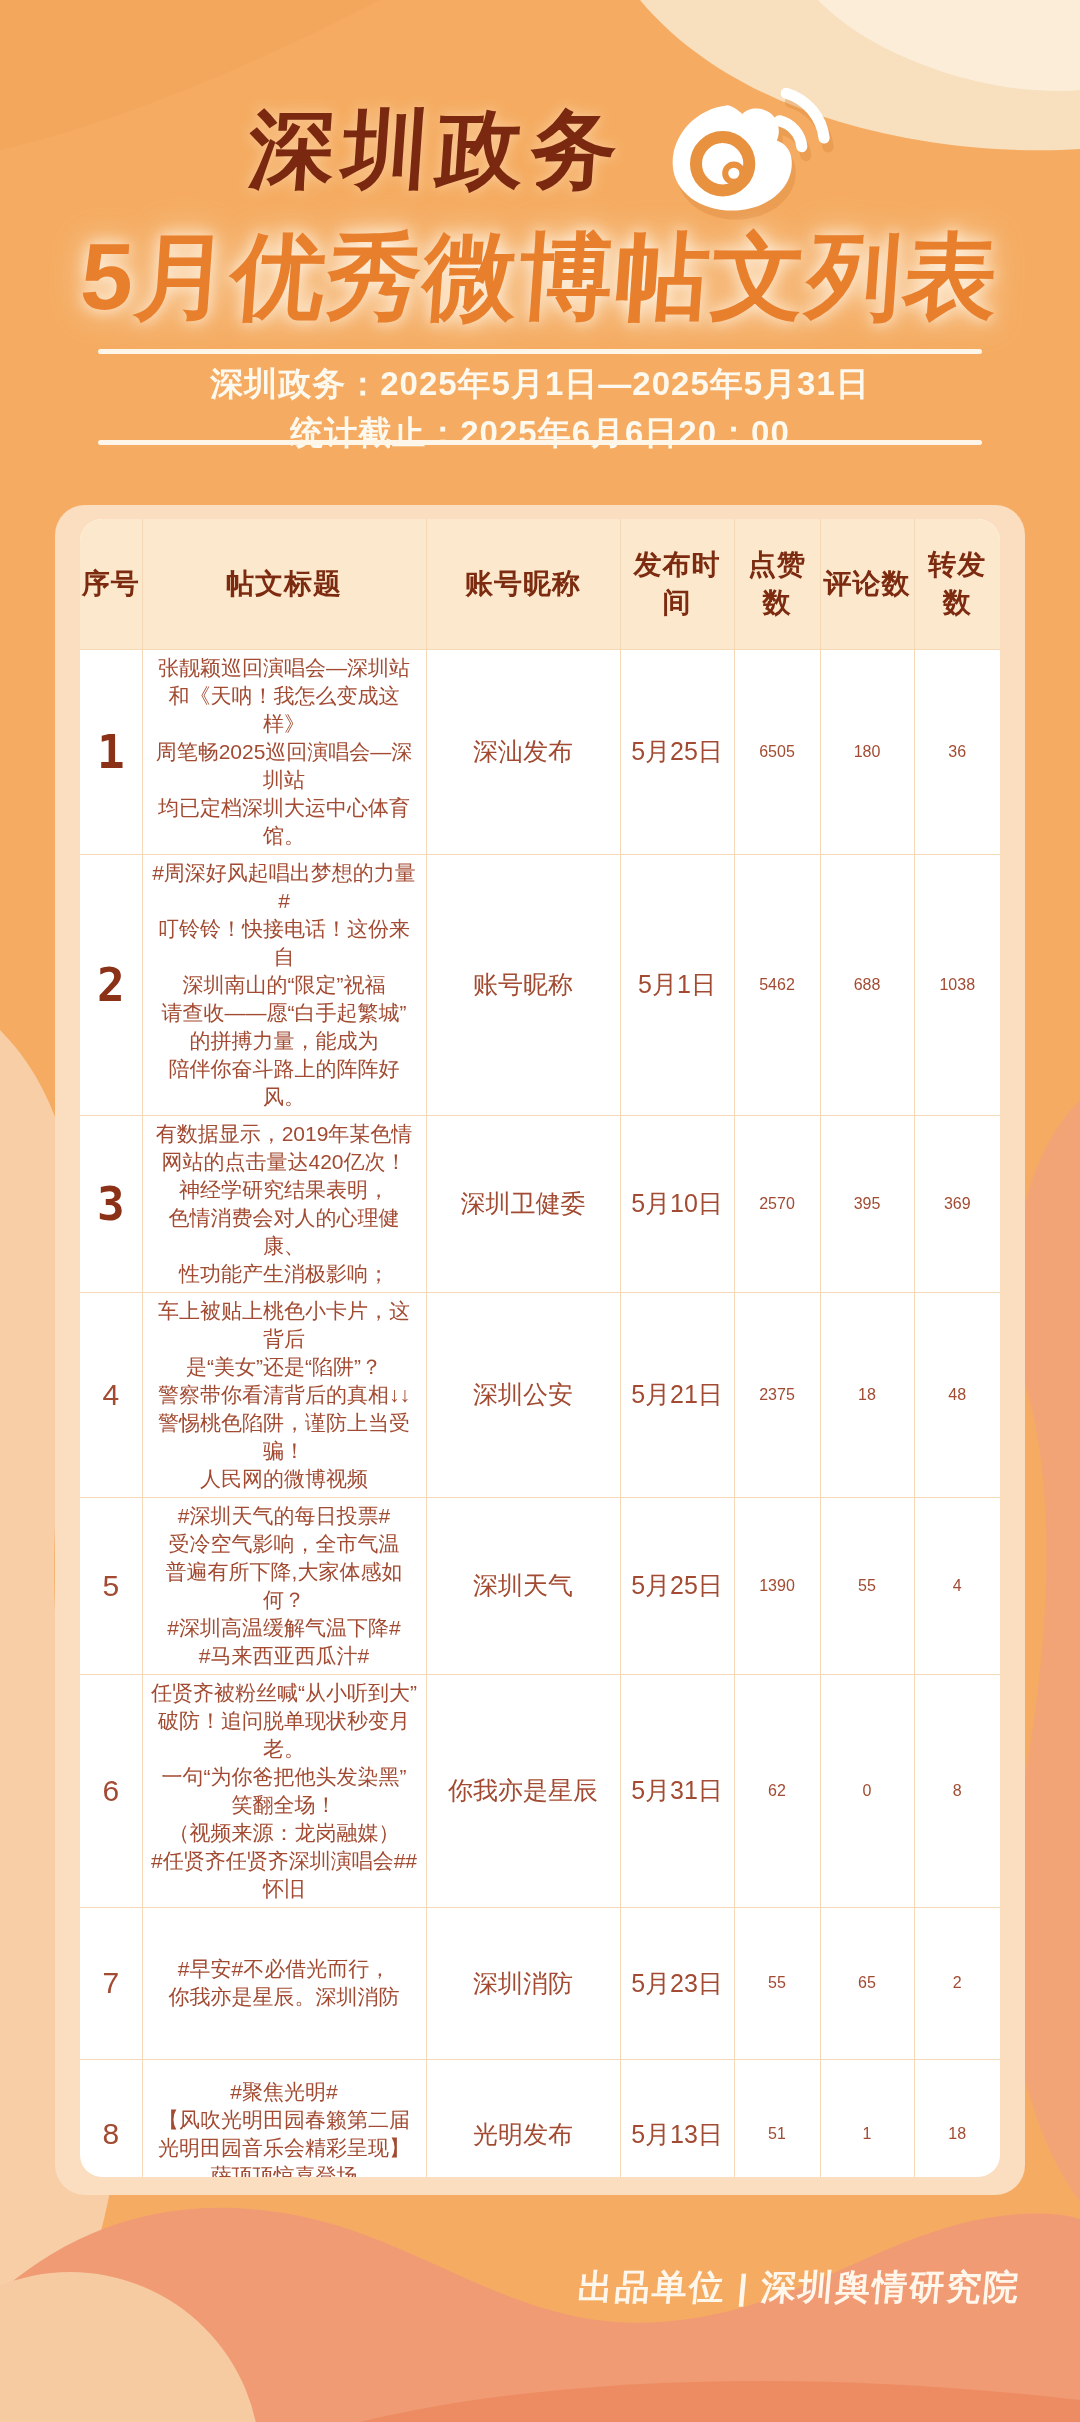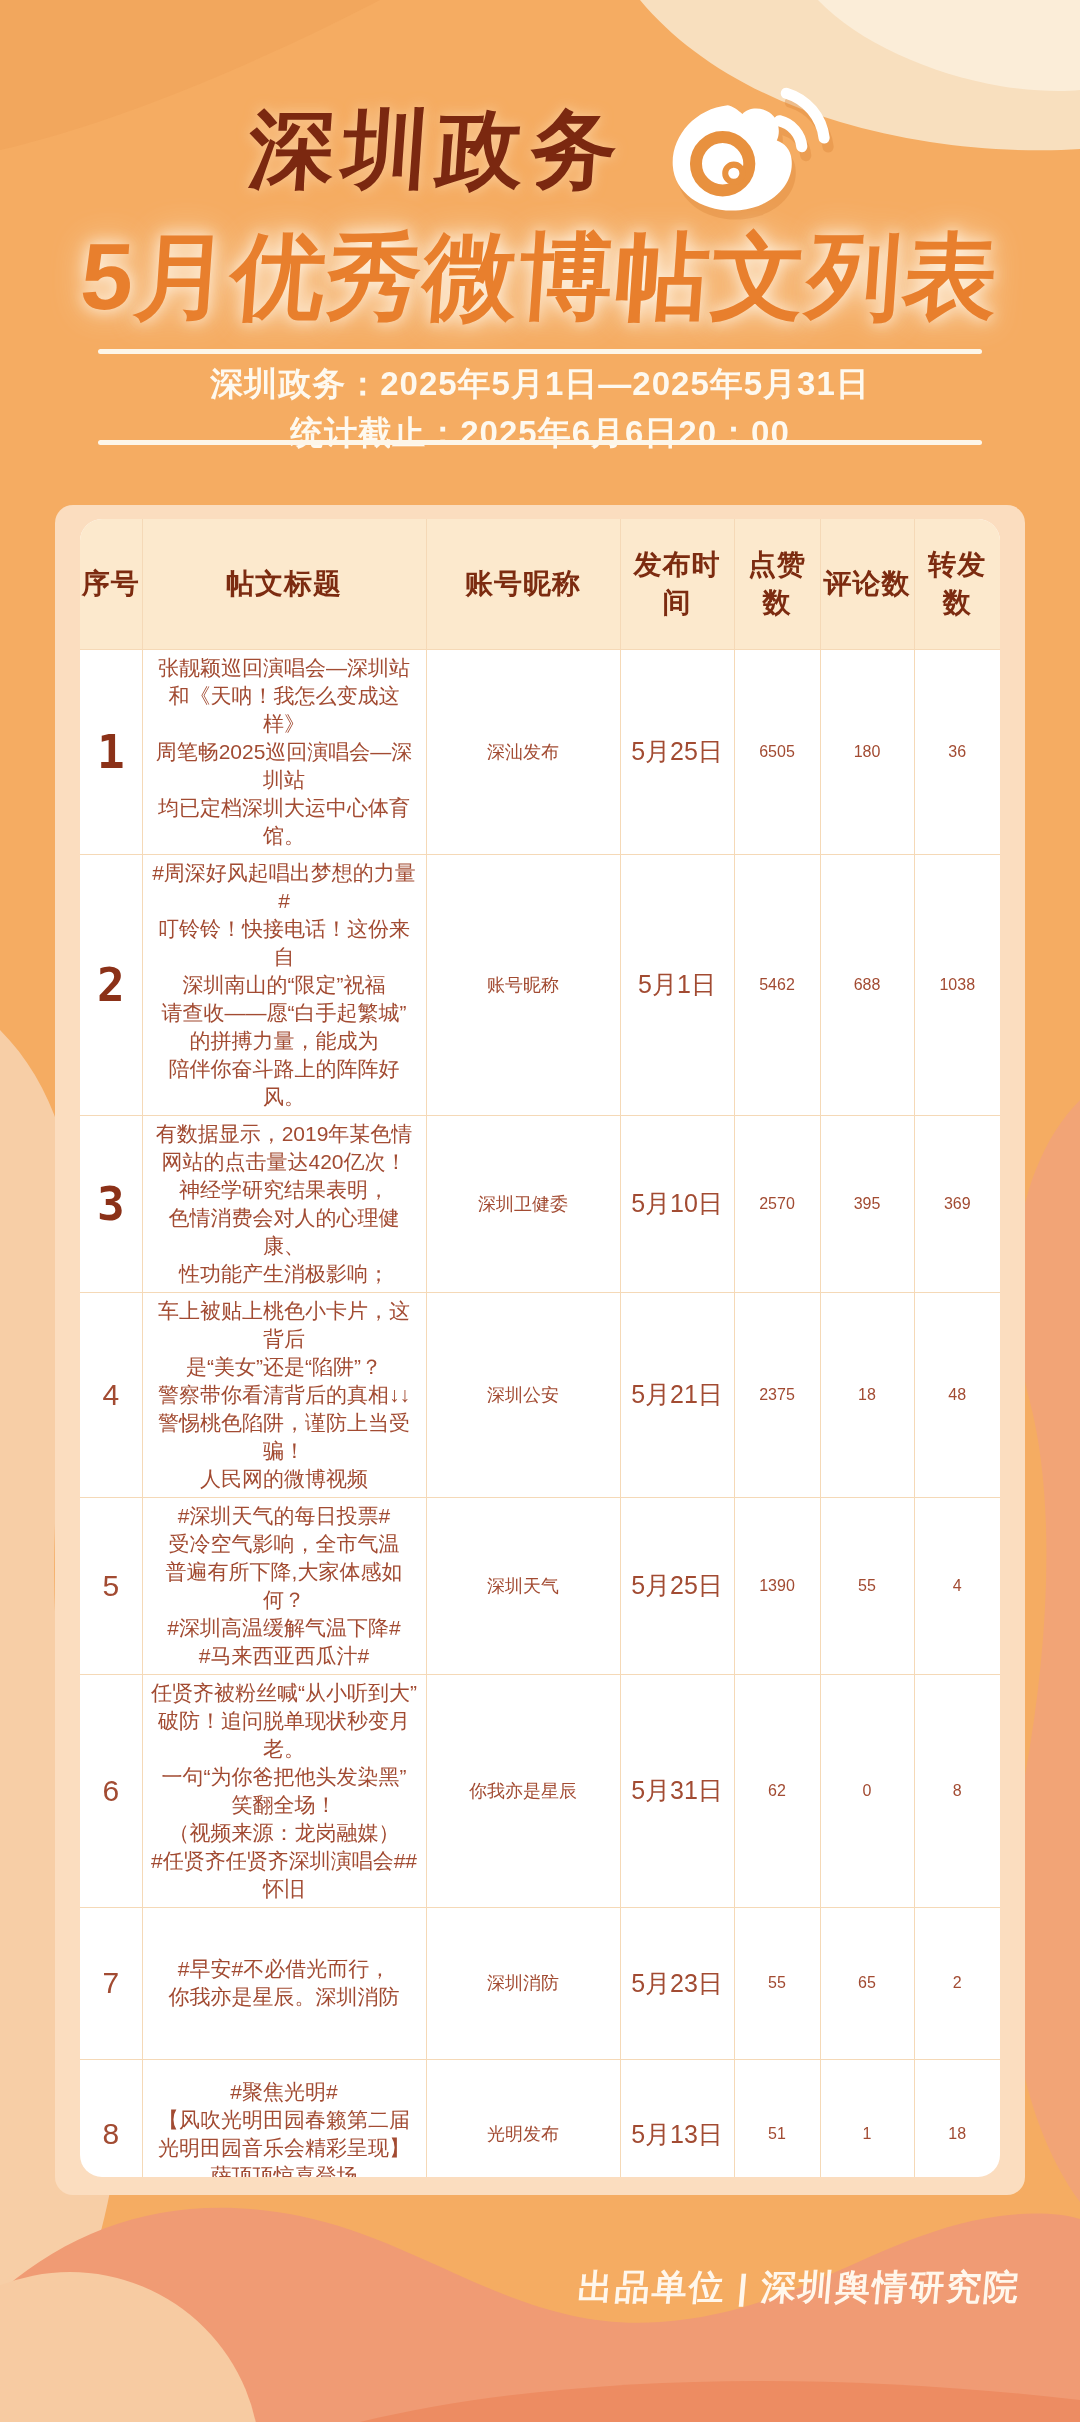--- a/index.html
+++ b/index.html
@@ -33,35 +33,35 @@
   .rule-bottom { top:440px; }
   .meta-line {
     position:absolute; left:0; width:100%; text-align:center; z-index:2;
     color:#FEF9EF; font-size:33px; font-weight:bold; letter-spacing:1px;
   }
   .meta-range { top:362px; }
   .meta-deadline { top:379px;margin-top:32px; }
   
   .card {
     position:absolute; left:55px; top:505px; width:970px; height:1690px;
-    background:#FBDDBF; border-radius:18px; z-index:2;
+    background:#FBDDBF; border-radius:30px; z-index:2;
   }
   .table-wrap {
     position:absolute; left:25px; top:14px; width:920px; height:1658px;
     background:#FFFFFF; border-radius:22px; overflow:hidden;
   }
   table { width:920px; height:1658px; border-collapse:collapse; table-layout:fixed; border:hidden; }
   col.c1{width:62px} col.c2{width:284px} col.c3{width:194px}
   col.c4{width:114px} col.c5{width:86px} col.c6{width:94px} col.c7{width:86px}
   th, td { border:1px solid #F5D9B7; text-align:center; vertical-align:middle; }
   thead tr { height:130px; }
   th { background:#FCE9CD; color:#7C2B10; font-size:28px; font-weight:bold; letter-spacing:1px; }
   td { color:#A24B32; }
   td.cell-title { font-size:21px; line-height:28px; white-space:pre-line; padding:4px 6px; }
-  td.cell-account { font-size:18px; }
+  td.cell-account { font-size:25px; }
   td.cell-date { font-size:25px; }
   td.cell-likes, td.cell-comments, td.cell-reposts { font-size:16px; }
   td.cell-rank { font-size:30px; }
   td.cell-rank.rank-big {
     font-size:46px; font-weight:bold; color:#8B3118;
     font-family:"DejaVu Sans Mono","DejaVu Sans",monospace;
   }
   tbody tr:nth-child(1){height:162px}
   tbody tr:nth-child(2){height:168px}
   tbody tr:nth-child(3){height:137px}

